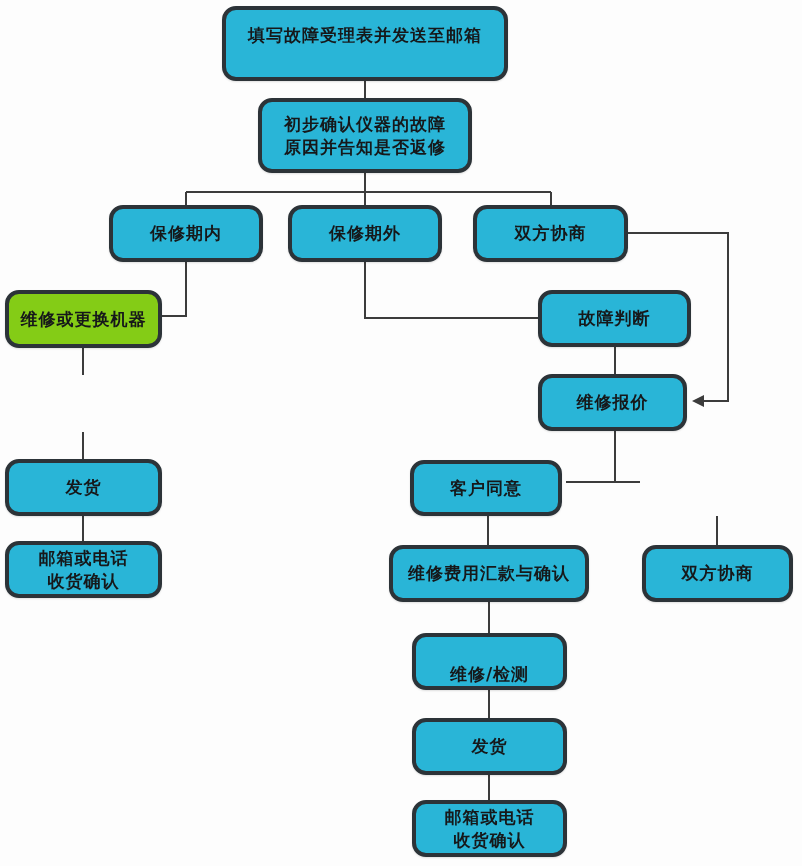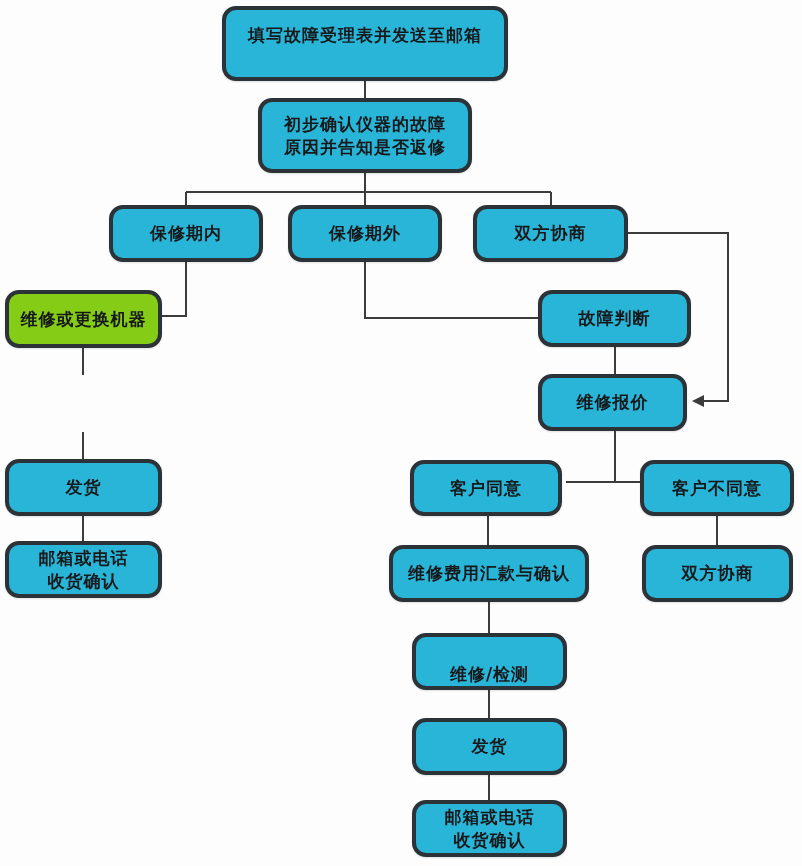--- a/index.html
+++ b/index.html
@@ -101,23 +101,20 @@
     </div>
     <div class="node" style="left: 538px; top: 290px; width: 153px; height: 57px; background: rgb(41, 181, 215); border-color: rgb(44, 51, 56);">
       <span class="label" style="color: rgb(22, 24, 26);">故障判断</span>
     </div>
     <div class="node" style="left: 538px; top: 374px; width: 149px; height: 57px; background: rgb(41, 181, 215); border-color: rgb(44, 51, 56);">
       <span class="label" style="color: rgb(22, 24, 26);">维修报价</span>
     </div>
     <div class="node" style="left: 410px; top: 460px; width: 152px; height: 56px; background: rgb(41, 181, 215); border-color: rgb(44, 51, 56);">
       <span class="label" style="color: rgb(22, 24, 26);">客户同意</span>
     </div>
-    <div class="node" style="left: 640px; top: 460px; width: 154px; height: 56px; background: rgb(41, 181, 215); border-color: rgb(44, 51, 56);">
-      <span class="label" style="color: rgb(22, 24, 26);">客户不同意</span>
-    </div>
     <div class="node" style="left: 389px; top: 545px; width: 200px; height: 57px; background: rgb(41, 181, 215); border-color: rgb(44, 51, 56);">
       <span class="label" style="color: rgb(22, 24, 26);">维修费用汇款与确认</span>
     </div>
     <div class="node" style="left: 642px; top: 545px; width: 151px; height: 57px; background: rgb(41, 181, 215); border-color: rgb(44, 51, 56);">
       <span class="label" style="color: rgb(22, 24, 26);">双方协商</span>
     </div>
     <div class="node" style="left: 412px; top: 633px; width: 155px; height: 57px; background: rgb(41, 181, 215); border-color: rgb(44, 51, 56); align-items: flex-end;">
       <span class="label" style="color: rgb(22, 24, 26);">维修/检测</span>
     </div>
     <div class="node" style="left: 412px; top: 718px; width: 155px; height: 57px; background: rgb(41, 181, 215); border-color: rgb(44, 51, 56);">

